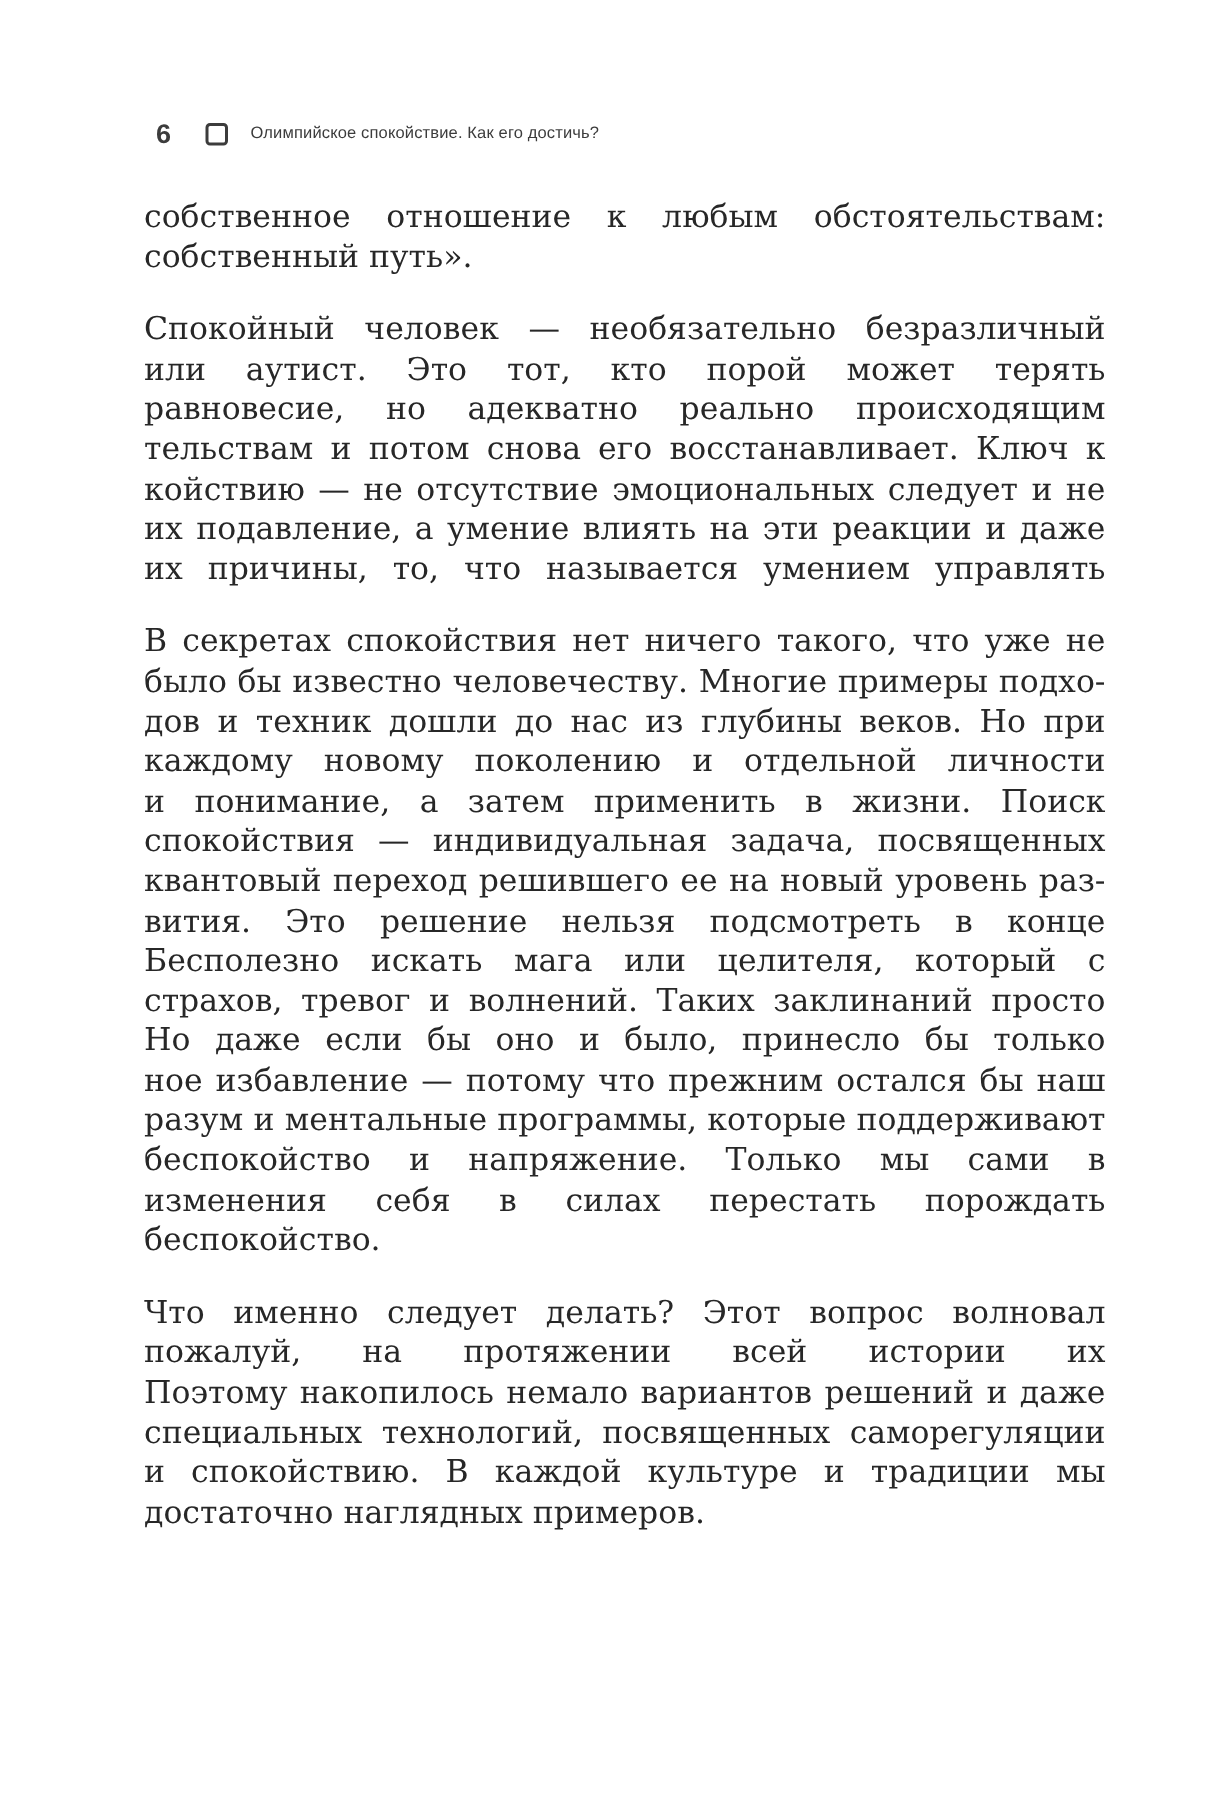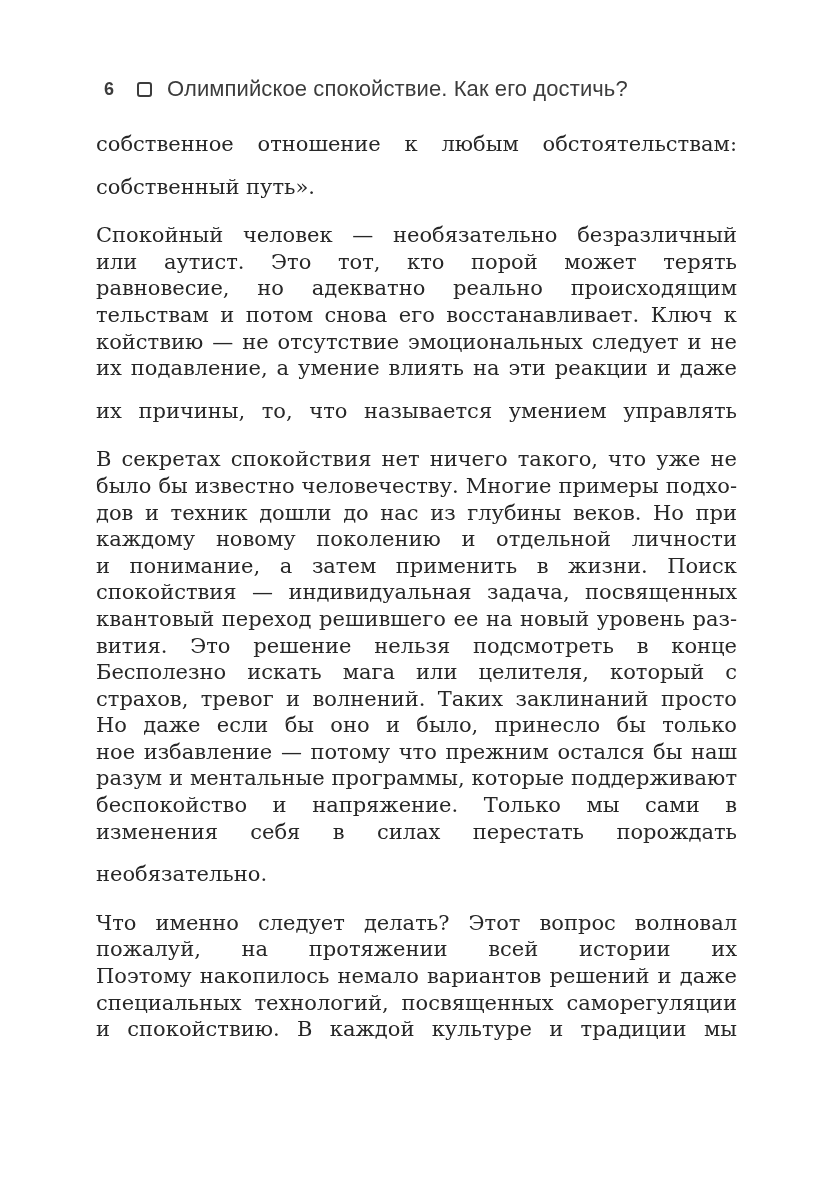--- a/index.html
+++ b/index.html
@@ -33,21 +33,21 @@
   .marker {
     width: 11px;
     height: 11px;
     border: 2.5px solid #3c3c3c;
     border-radius: 3px;
     margin-left: 23px;
     display: inline-block;
   }
   .running-title {
     margin-left: 15px;
-    font-size: 22px;
+    font-size: 11px;
     font-weight: 500;
     letter-spacing: 0.1px;
     line-height: 20px;
   }
   
   .body-text {
     position: absolute;
     left: 96px;
     top: 131px;
     width: 641px;
@@ -61,21 +61,20 @@
   }
   .line {
     display: block;
     height: 26.6px;
     overflow: hidden;
     text-align: justify;
     text-align-last: justify;
   }
   .line.last {
     text-align-last: left;
-    margin-top: 16px;
   }
 </style>
 </head>
 <body>
 
 <div class="page">
   <header class="running-head">
     <span class="pagenum">6</span>
     <span class="marker"></span>
     <span class="running-title">Олимпийское спокойствие. Как его достичь?</span>
@@ -104,23 +103,24 @@
         <span class="line">спокойствия — индивидуальная задача, посвященных</span>
         <span class="line">квантовый переход решившего ее на новый уровень раз-</span>
         <span class="line">вития. Это решение нельзя подсмотреть в конце учебника.</span>
         <span class="line">Бесполезно искать мага или целителя, который с помощью</span>
         <span class="line">страхов, тревог и волнений. Таких заклинаний просто нет.</span>
         <span class="line">Но даже если бы оно и было, принесло бы только времен-</span>
         <span class="line">ное избавление — потому что прежним остался бы наш</span>
         <span class="line">разум и ментальные программы, которые поддерживают</span>
         <span class="line">беспокойство и напряжение. Только мы сами в результате</span>
         <span class="line">изменения себя в силах перестать порождать собственное</span>
-        <span class="line last">необязательно.</span>
+        <span class="line last">беспокойство.</span>
       </p>
       <p class="para">
         <span class="line">Что именно следует делать? Этот вопрос волновал людей,</span>
         <span class="line">пожалуй, на протяжении всей истории их существования.</span>
         <span class="line">Поэтому накопилось немало вариантов решений и даже</span>
         <span class="line">специальных технологий, посвященных саморегуляции</span>
         <span class="line">и спокойствию. В каждой культуре и традиции мы найдем</span>
+        <span class="line last">достаточно наглядных примеров.</span>
       </p>
     </main>
 </div>
 
 </body></html>

